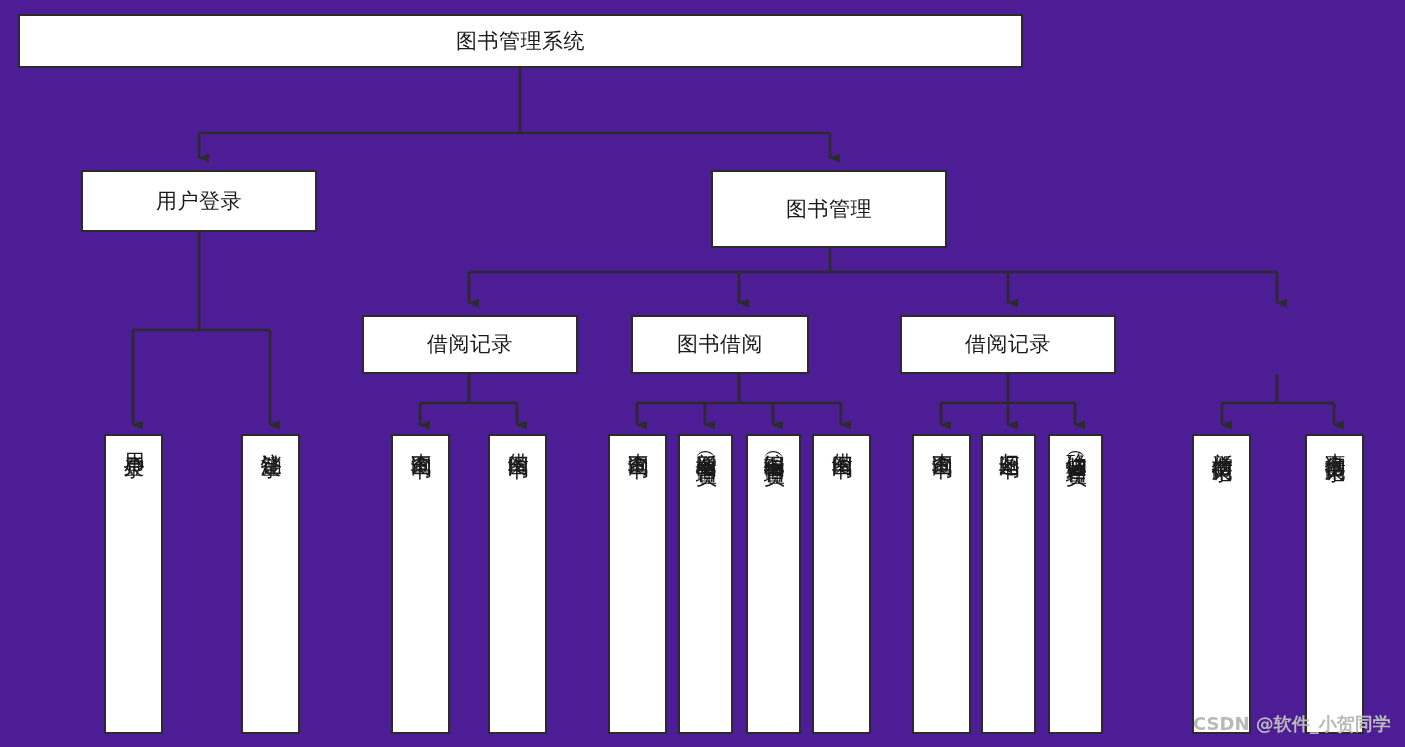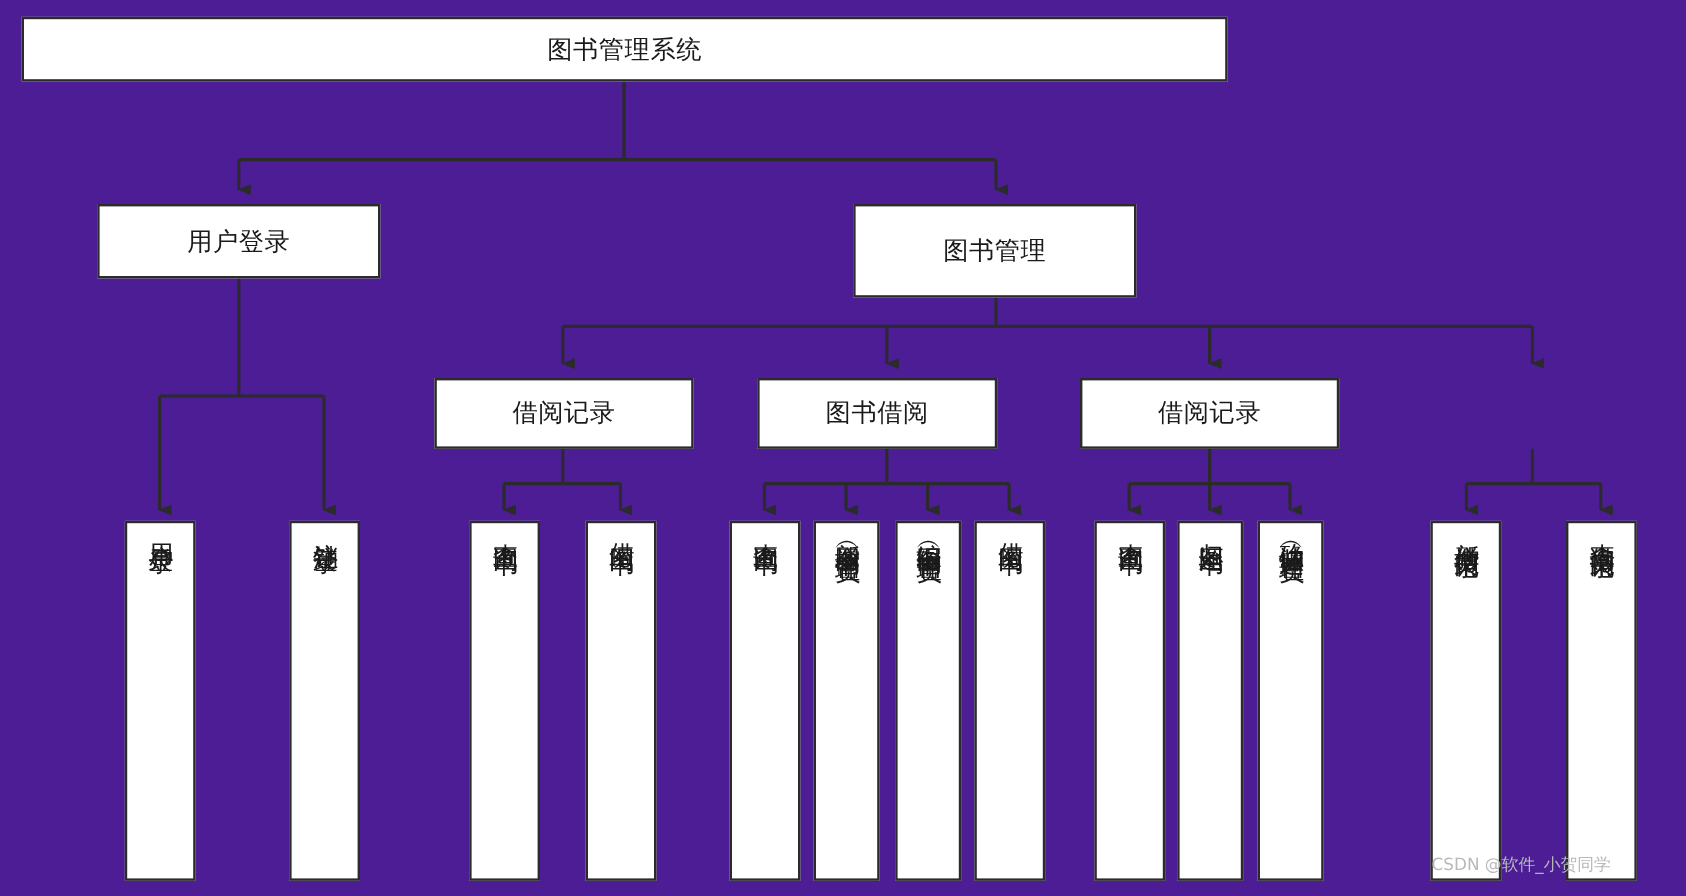--- a/index.html
+++ b/index.html
@@ -60,24 +60,25 @@
     writing-mode: vertical-rl;
     text-orientation: upright;
     font-size: 21px;
     line-height: 1.22;
     letter-spacing: 2px;
     margin: 0 auto;
   }
   .watermark {
     position: absolute;
     color: #b9b9b9;
-    font-size: 14px;
+    font-size: 18px;
     font-family: "DejaVu Sans", "Liberation Sans", sans-serif;
     white-space: nowrap;
     user-select: none;
+    font-weight: bold;
   }
 </style>
 </head>
 <body>
 
 <div id="diagram-root">
 
   <svg class="edges" viewBox="0 0 1405 747" xmlns="http://www.w3.org/2000/svg">
     <defs>
       <marker id="arrowhead" markerWidth="9" markerHeight="11" refX="4.5" refY="10" orient="auto" markerUnits="userSpaceOnUse">
@@ -135,21 +136,21 @@
   <div class="node horizontal" style="left:81px; top:170px; width:236px; height:62px;">
     <span class="label">用户登录</span>
   </div>
   <div class="node horizontal" style="left:711px; top:170px; width:236px; height:78px;">
     <span class="label">图书管理</span>
   </div>
 
   <div class="node horizontal" style="left:362px; top:315px; width:216px; height:59px;">
     <span class="label">借阅记录</span>
   </div>
-  <div class="node horizontal" style="left:631px; top:315px; width:200px; height:59px;">
+  <div class="node horizontal" style="left:631px; top:315px; width:178px; height:59px;">
     <span class="label">图书借阅</span>
   </div>
   <div class="node horizontal" style="left:900px; top:315px; width:216px; height:59px;">
     <span class="label">借阅记录</span>
   </div>
 
   <div class="node vertical" style="left:104px; top:434px; width:59px; height:300px;">
     <span class="label">用户登录</span>
   </div>
   <div class="node vertical" style="left:241px; top:434px; width:59px; height:300px;">

